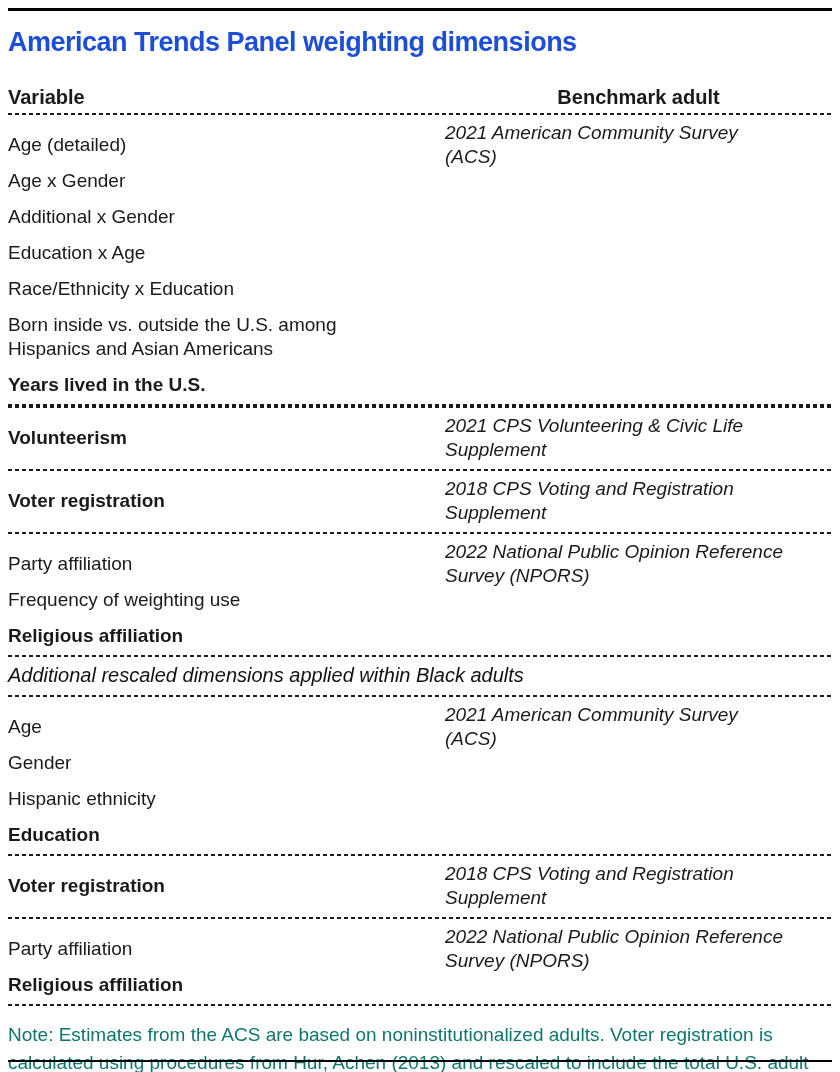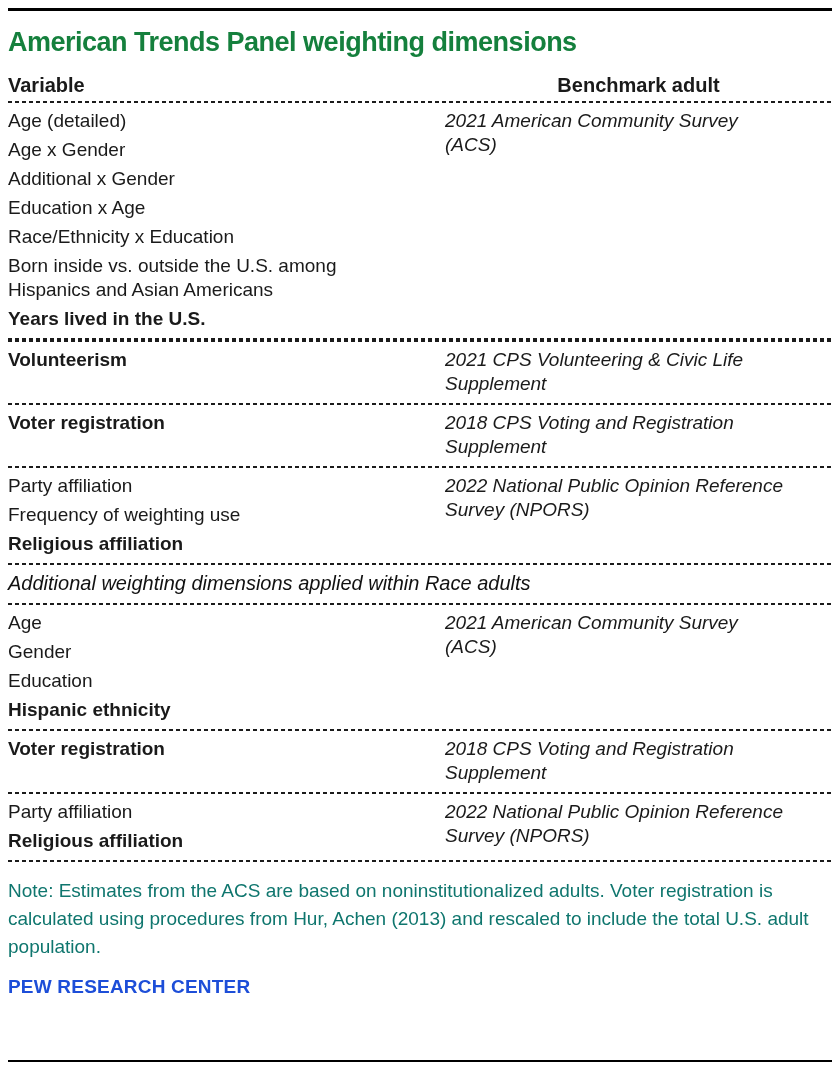--- a/index.html
+++ b/index.html
@@ -12,32 +12,32 @@
     overflow: hidden;
   }
   .page { padding: 8px 8px 0 8px; }
   .rule-solid { height: 3px; background: #000; }
   .rule-solid-bottom {
     height: 2px; background: #000;
     position: absolute; left: 8px; right: 8px; bottom: 10px;
   }
   .title {
     font-weight: bold; font-size: 27px; line-height: 32px;
-    letter-spacing: -0.5px; color: #15803d; margin: 15px 0 0 0;
+    letter-spacing: -0.5px; color: #1d4ed8; margin: 15px 0 0 0;
   }
-  .thead { display: flex; margin-top: 16px; padding-bottom: 4px; font-weight: bold; font-size: 20px; align-items: flex-end; }
+  .thead { display: flex; margin-top: 28px; padding-bottom: 4px; font-weight: bold; font-size: 20px; align-items: flex-end; }
   .col-var { width: 437px; }
   .col-src { flex: 1; }
   .thead .col-src { text-align: center; }
   .rule-dashed {
     height: 2px;
     background: repeating-linear-gradient(90deg, #1b1b1b 0 4px, transparent 4px 7px);
   }
   .trow { display: flex; padding: 6px 0 7px 0; font-size: 19px; line-height: 24px; }
-  .vitem { margin: 0 0 5px 0; max-width: 408px; }
+  .vitem { margin: 12px 0 5px 0; max-width: 408px; }
   .vitem:last-child { margin-bottom: 0; font-weight: bold; }
   .src { margin: 0; max-width: 342px; font-style: italic; }
   .section-row { font-size: 20px; font-style: italic; line-height: 25px; padding: 6px 0 7px 0; color: #111; }
   .note { color: #0f766e; font-size: 19px; line-height: 28px; margin: 15px 0 0 0; }
   .footer { font-weight: bold; font-size: 19px; color: #1d4ed8; margin: 15px 0 0 0; letter-spacing: 0.2px; }
 </style>
 </head>
 <body>
 
 <div class="page">
@@ -95,29 +95,29 @@
       <p class="vitem">Party affiliation</p>
       <p class="vitem">Frequency of weighting use</p>
       <p class="vitem">Religious affiliation</p>
     </div>
     <div class="col-src">
       <p class="src">2022 National Public Opinion Reference Survey (NPORS)</p>
     </div>
   </div>
   <div class="rule-dashed"></div>
 
-  <div class="section-row">Additional weighting dimensions applied within Race adults</div>
+  <div class="section-row">Additional rescaled dimensions applied within Black adults</div>
   <div class="rule-dashed"></div>
 
   <div class="trow">
     <div class="col-var">
       <p class="vitem">Age</p>
       <p class="vitem">Gender</p>
+      <p class="vitem">Hispanic ethnicity</p>
       <p class="vitem">Education</p>
-      <p class="vitem">Hispanic ethnicity</p>
     </div>
     <div class="col-src">
       <p class="src">2021 American Community Survey (ACS)</p>
     </div>
   </div>
   <div class="rule-dashed"></div>
 
   <div class="trow">
     <div class="col-var">
       <p class="vitem">Voter registration</p>

